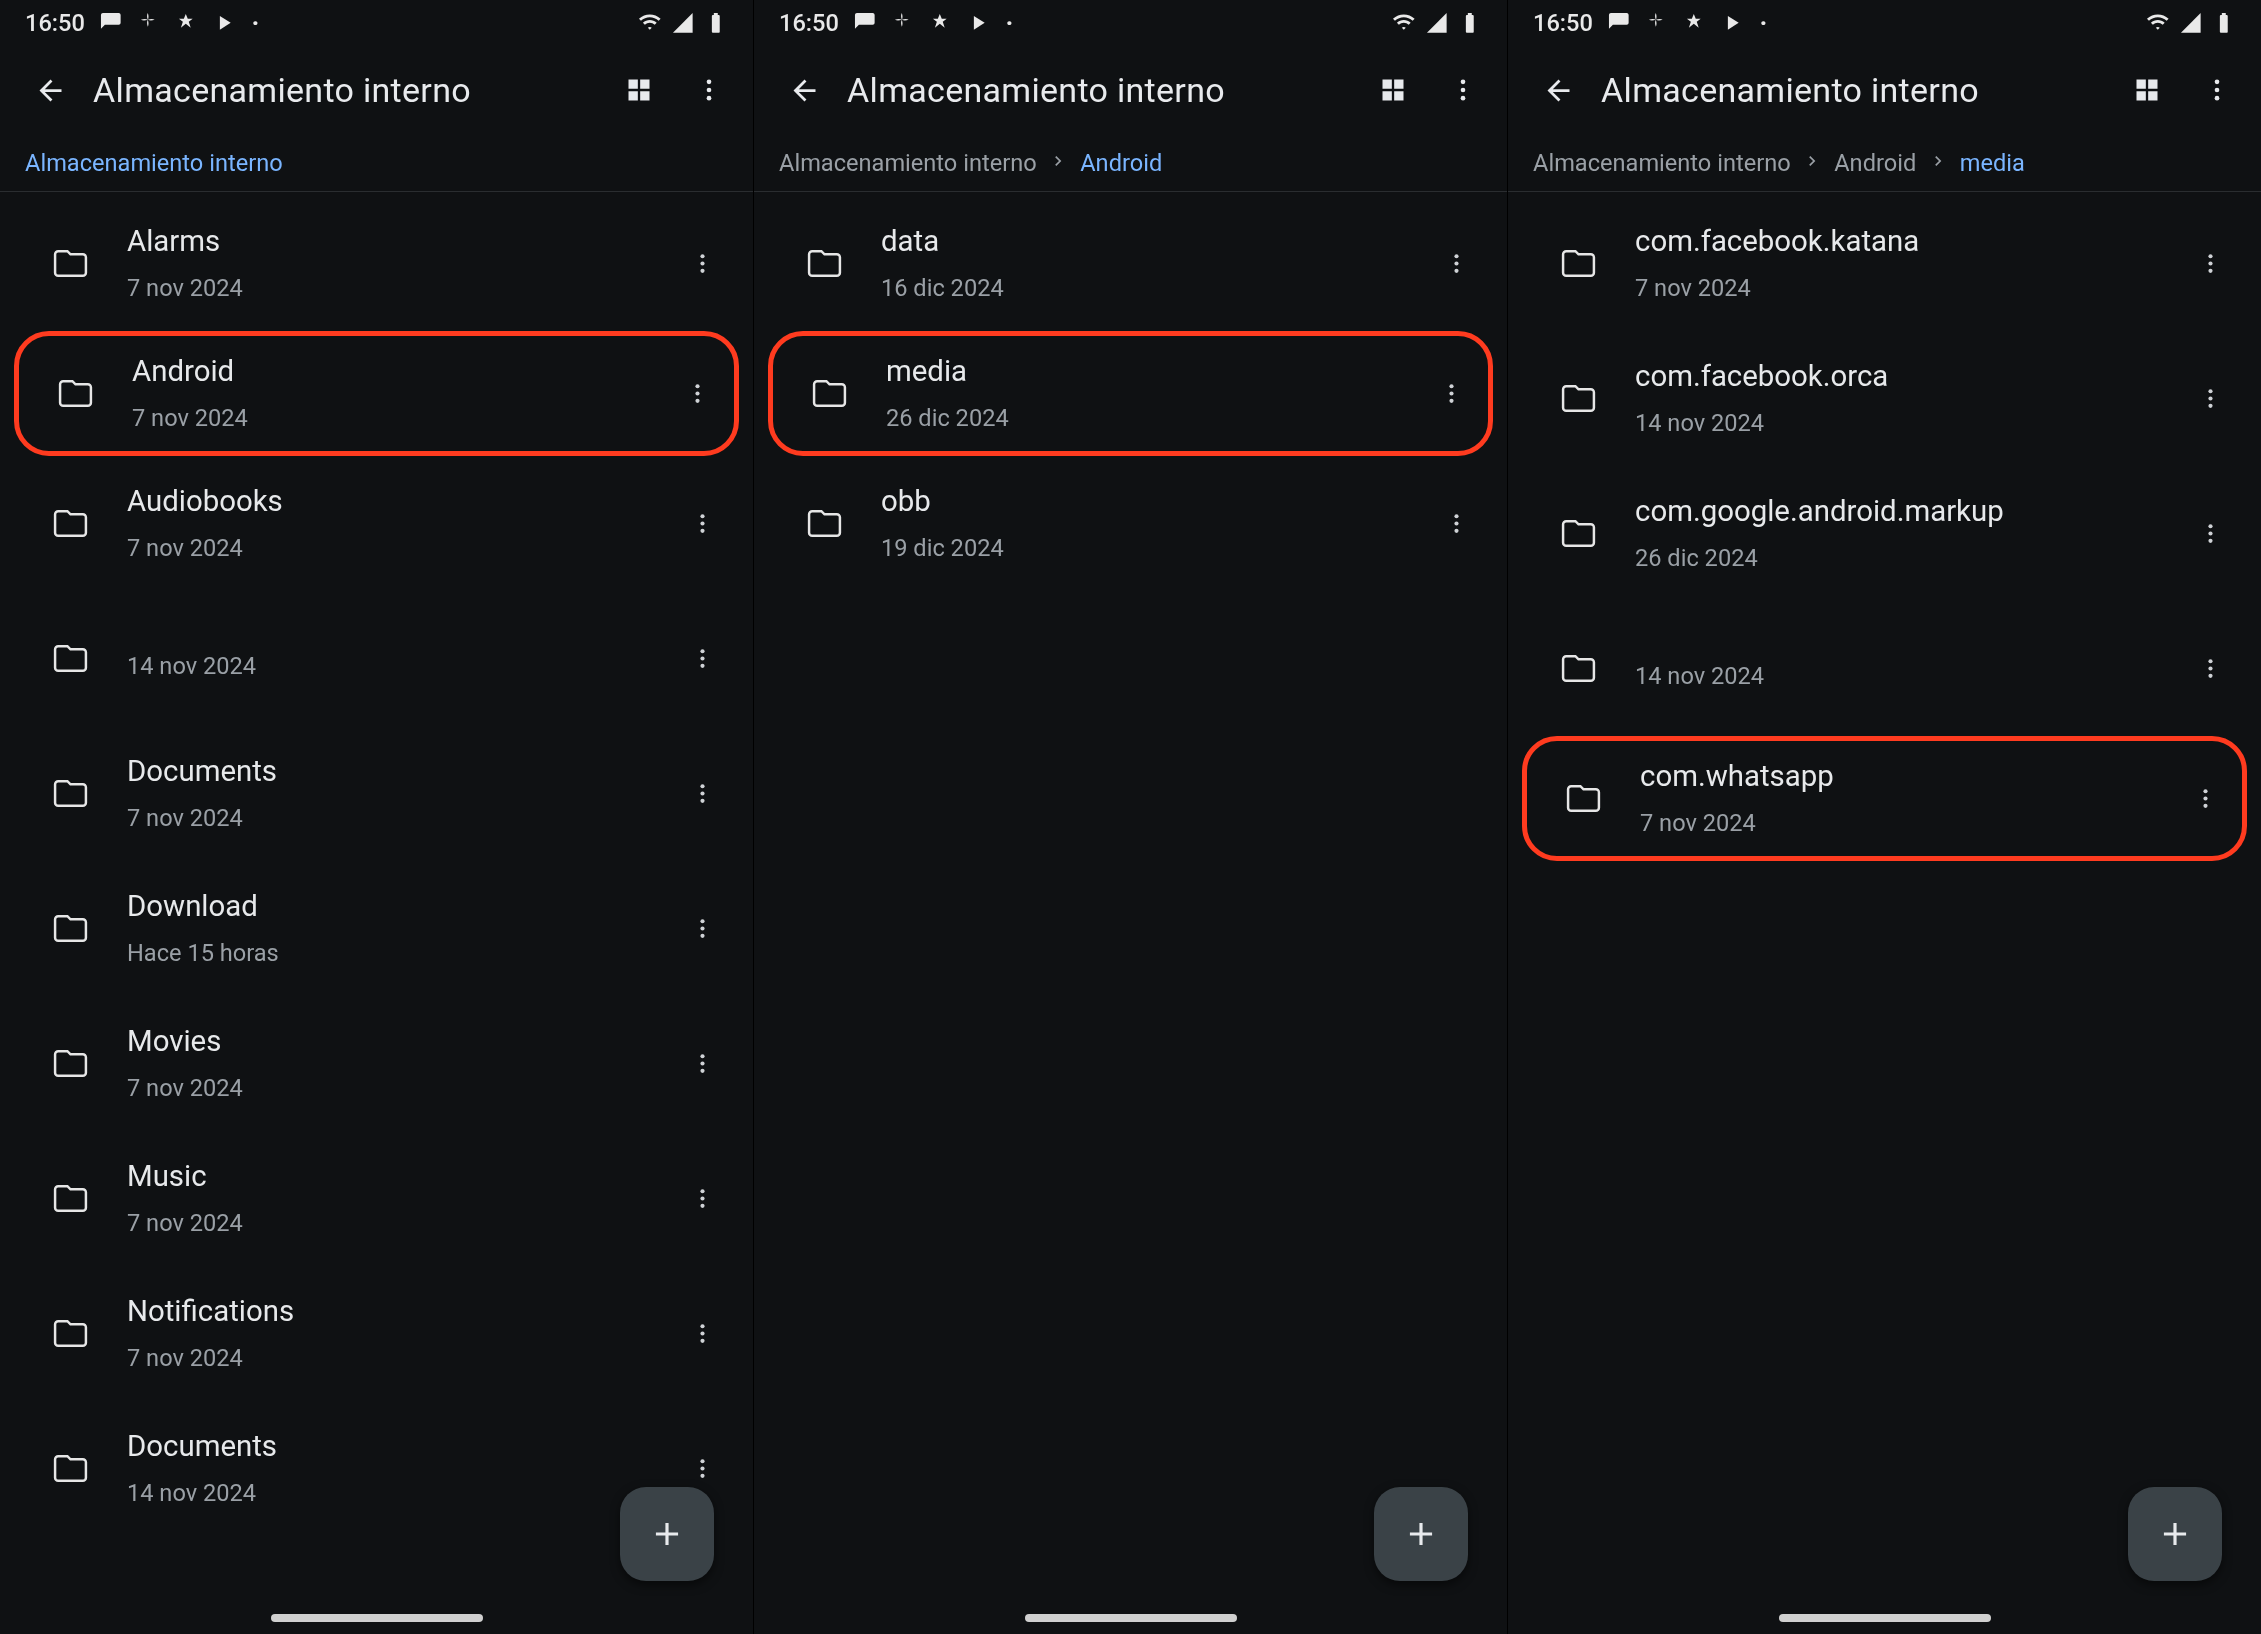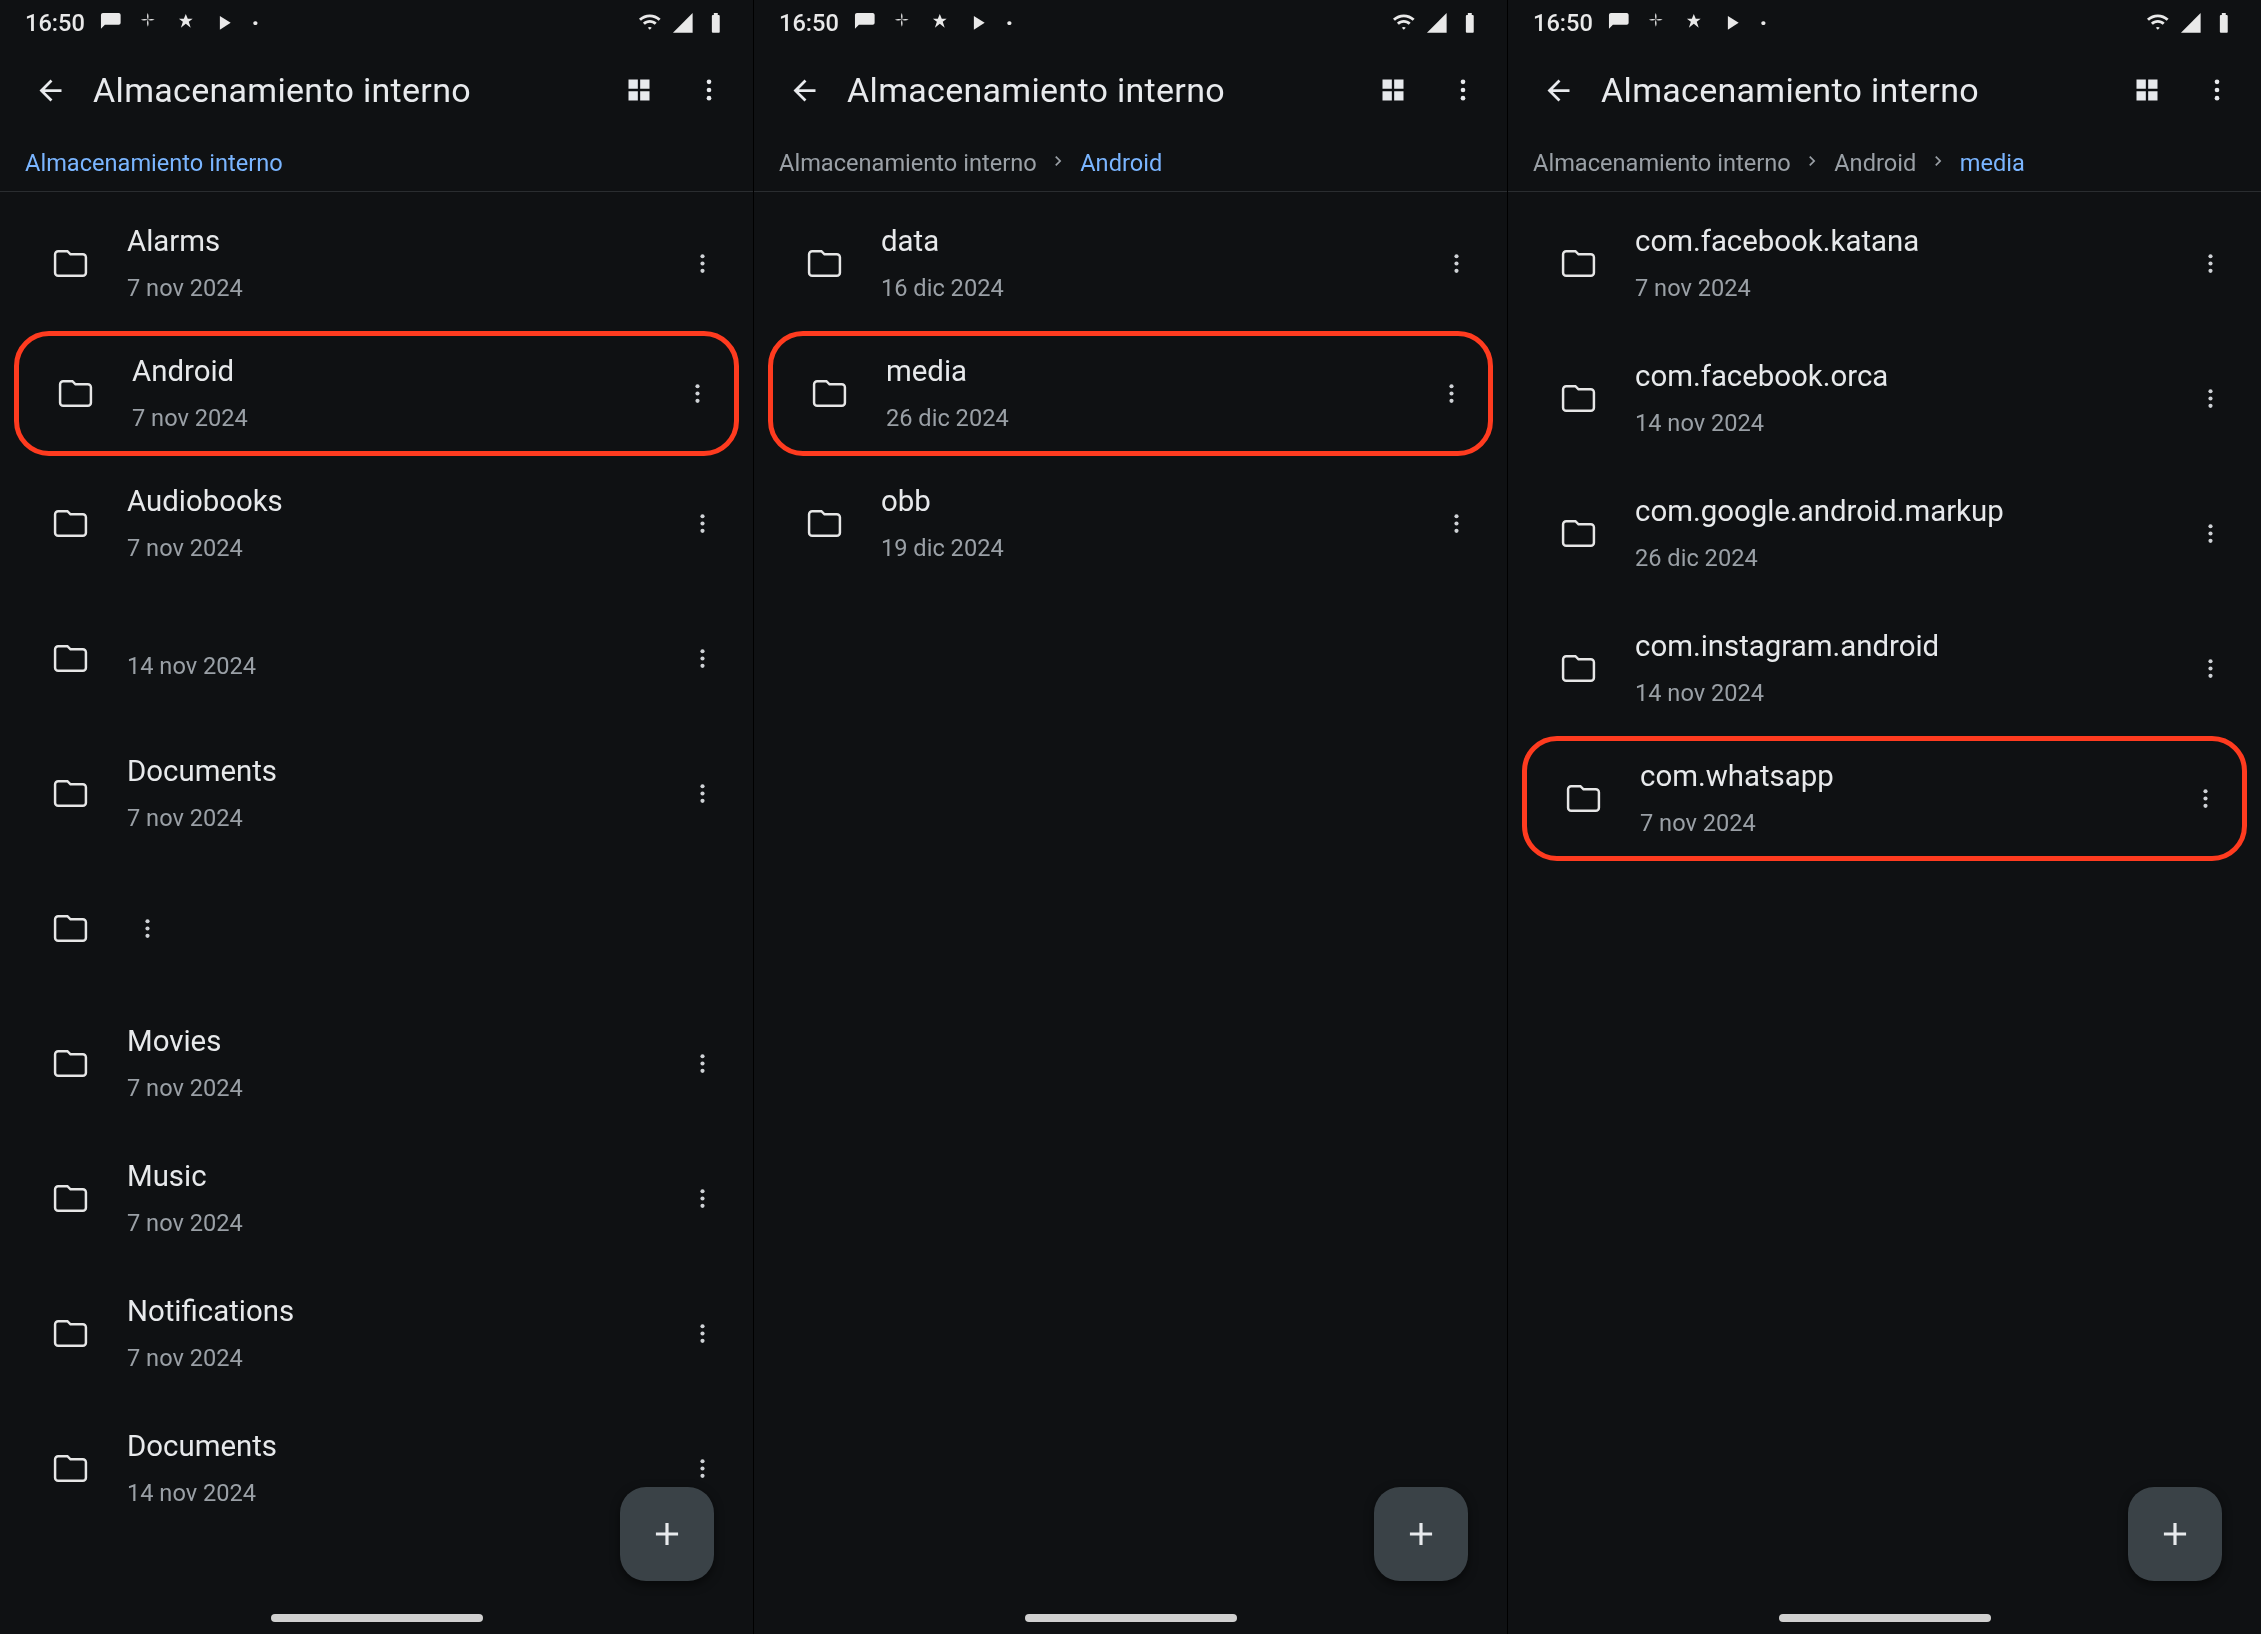--- a/index.html
+++ b/index.html
@@ -250,20 +250,24 @@
               <use href="#ic-more"></use>
             </svg>
           </div>
     </div>
     <div class="row ">
       <div class="foldicon">
             <svg viewBox="0 0 24 24">
               <use href="#ic-folder"></use>
             </svg>
           </div>
+      <div class="labels">
+        <div class="name">Download</div>
+        <div class="sub">Hace 15 horas</div>
+      </div>
       <div class="kebab">
             <svg viewBox="0 0 24 24">
               <use href="#ic-more"></use>
             </svg>
           </div>
     </div>
     <div class="row ">
       <div class="foldicon">
             <svg viewBox="0 0 24 24">
               <use href="#ic-folder"></use>
@@ -595,21 +599,20 @@
             </svg>
           </div>
     </div>
     <div class="row ">
       <div class="foldicon">
             <svg viewBox="0 0 24 24">
               <use href="#ic-folder"></use>
             </svg>
           </div>
       <div class="labels">
-        <div class="name">com.instagram.android</div>
         <div class="sub">14 nov 2024</div>
       </div>
       <div class="kebab">
             <svg viewBox="0 0 24 24">
               <use href="#ic-more"></use>
             </svg>
           </div>
     </div>
     <div class="row highlight">
       <div class="foldicon">

